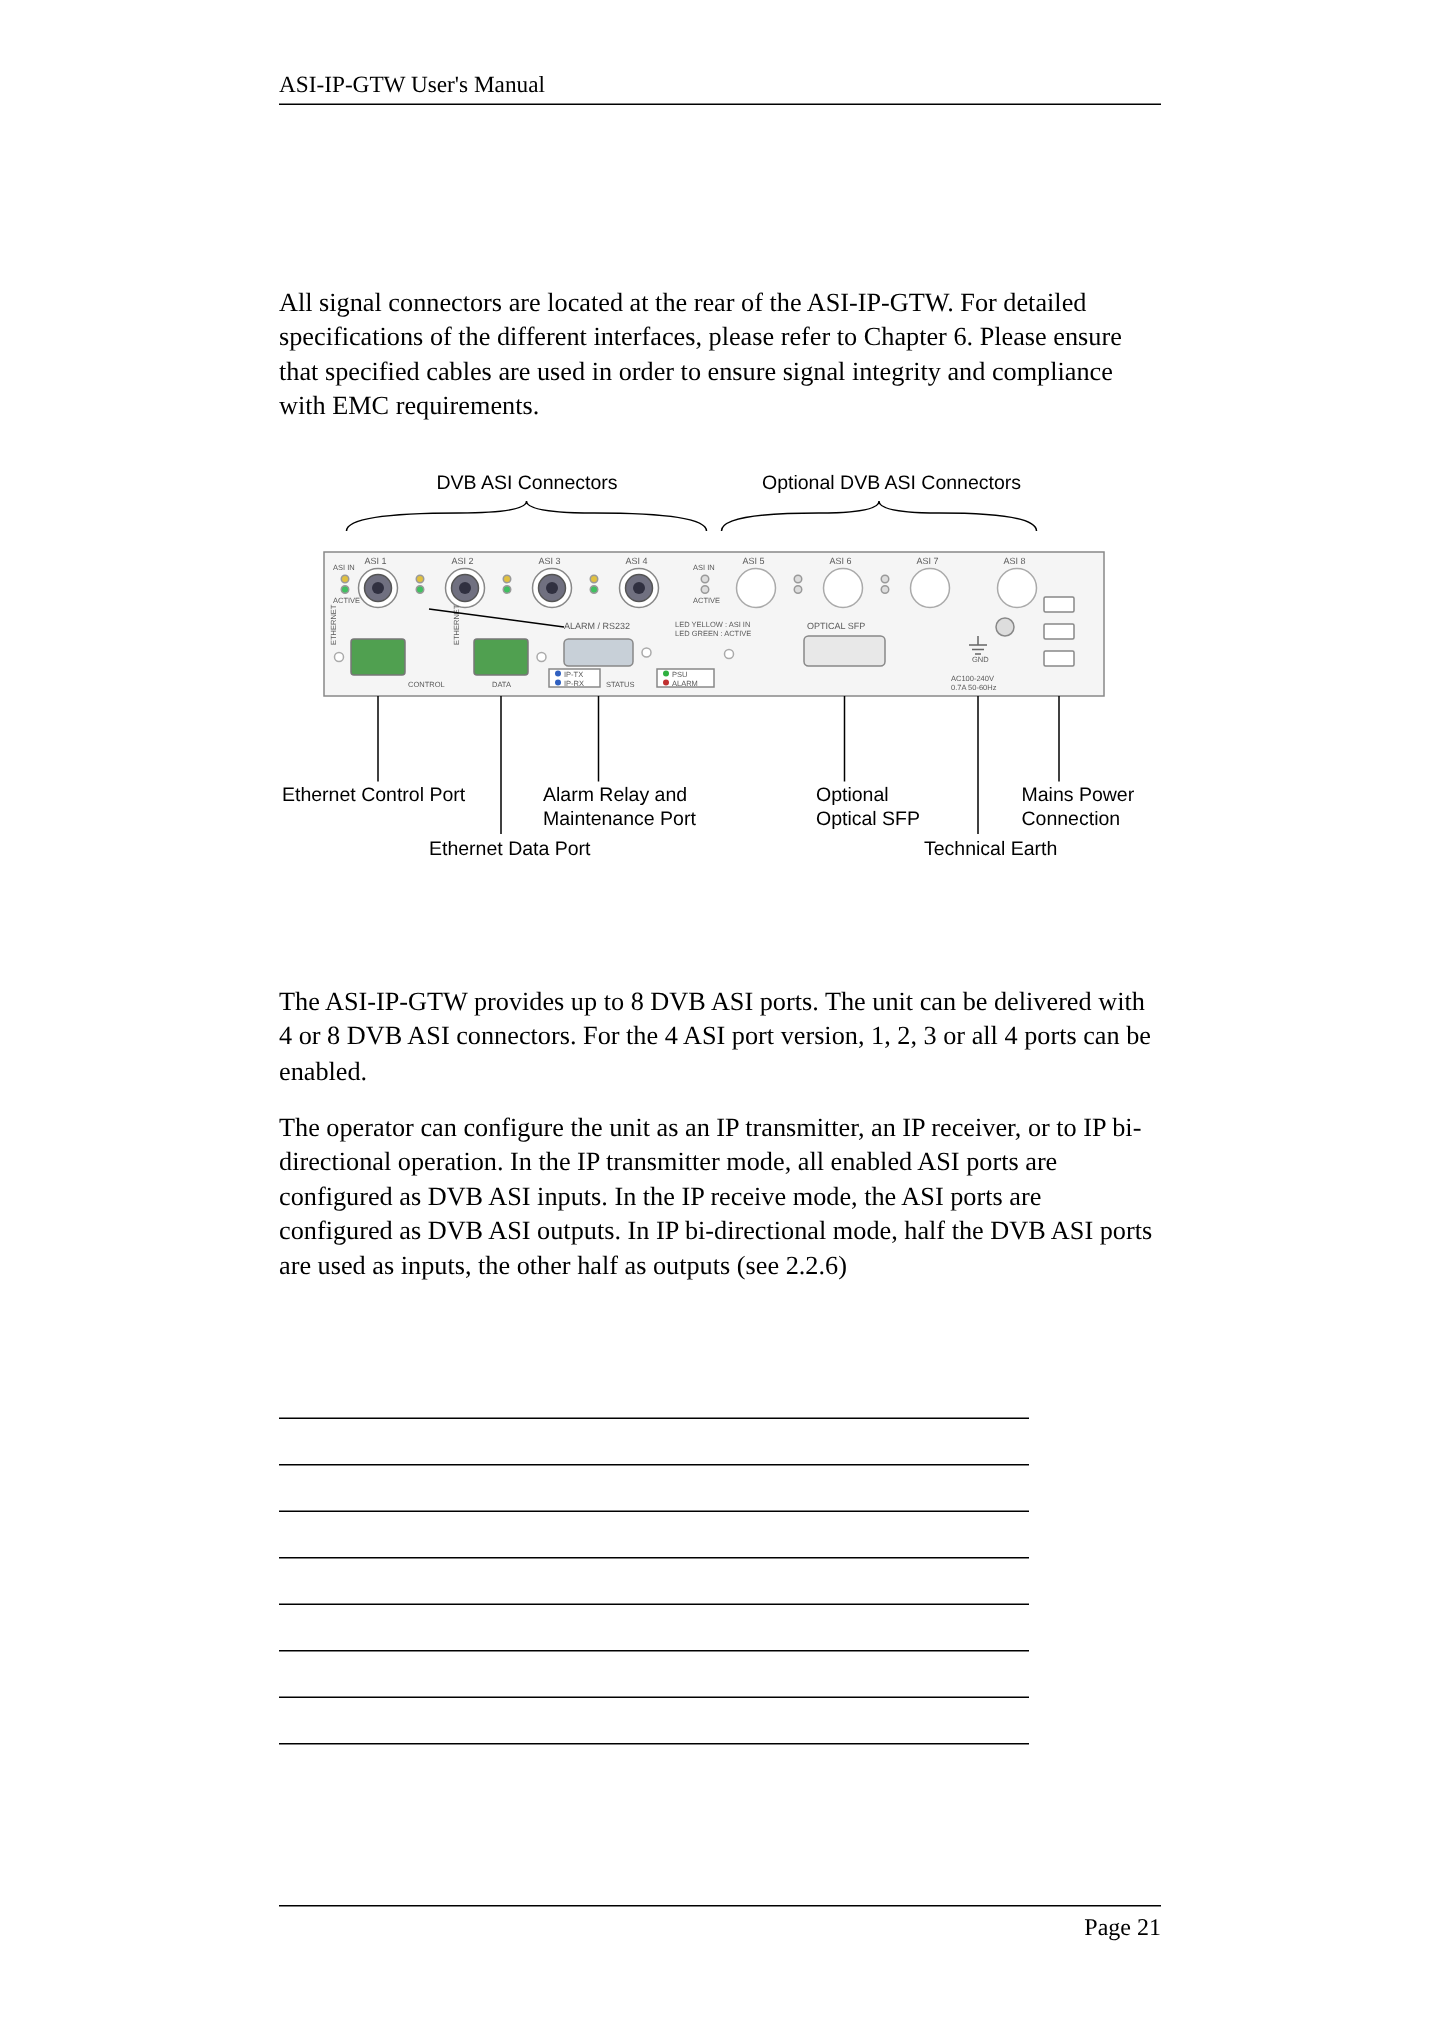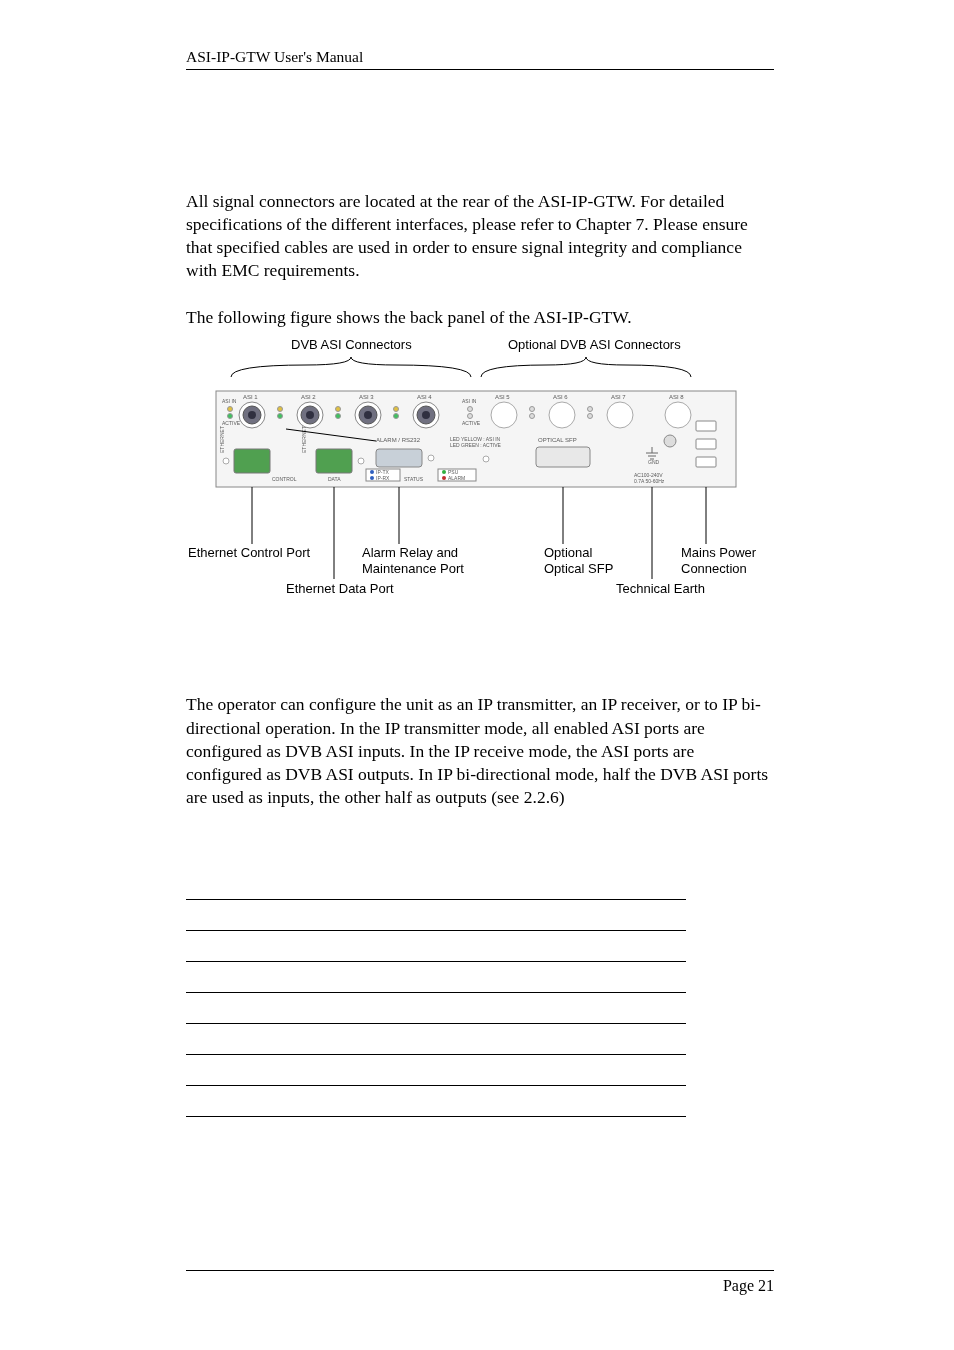--- a/index.html
+++ b/index.html
@@ -74,25 +74,24 @@
 </style>
 </head>
 <body>
 
 <div class="page">
 
   <div class="header-line">ASI-IP-GTW User's Manual</div>
 
   <div class="gap-120"></div>
 
-  <div class="body-text">All signal connectors are located at the rear of the ASI-IP-GTW. For detailed specifications of the different interfaces, please refer to Chapter 7. Please ensure that specified cables are used in order to ensure signal integrity and compliance with EMC requirements.</div>
+  <div class="body-text">All signal connectors are located at the rear of the ASI-IP-GTW. For detailed specifications of the different interfaces, please refer to Chapter 6. Please ensure that specified cables are used in order to ensure signal integrity and compliance with EMC requirements.</div>
 
   <div class="gap-24"></div>
 
-  <div class="body-text">The following figure shows the back panel of the ASI-IP-GTW.</div>
 
   <div class="figure-wrap">
     <svg width="588" height="290" viewBox="0 0 588 290">
 
       <text class="svg-label" x="105" y="20">DVB ASI Connectors</text>
       <text class="svg-label" x="322" y="20">Optional DVB ASI Connectors</text>
 
       <path d="M45 48 Q45 36 120 36 Q165 36 165 28 Q165 36 210 36 Q285 36 285 48" fill="none" stroke="#000" stroke-width="1"></path>
       <path d="M295 48 Q295 36 360 36 Q400 36 400 28 Q400 36 440 36 Q505 36 505 48" fill="none" stroke="#000" stroke-width="1"></path>
 
@@ -226,20 +225,21 @@
       <text class="svg-label" x="495" y="228">Mains Power</text>
       <text class="svg-label" x="495" y="244">Connection</text>
 
       <text class="svg-label" x="100" y="264">Ethernet Data Port</text>
       <text class="svg-label" x="430" y="264">Technical Earth</text>
     </svg>
   </div>
 
   <div class="gap-60"></div>
 
+  <div class="body-text">The ASI-IP-GTW provides up to 8 DVB ASI ports. The unit can be delivered with 4 or 8 DVB ASI connectors. For the 4 ASI port version, 1, 2, 3 or all 4 ports can be enabled.</div>
 
   <div class="gap-14"></div>
 
   <div class="body-text">The operator can configure the unit as an IP transmitter, an IP receiver, or to IP bi-directional operation. In the IP transmitter mode, all enabled ASI ports are configured as DVB ASI inputs. In the IP receive mode, the ASI ports are configured as DVB ASI outputs. In IP bi-directional mode, half the DVB ASI ports are used as inputs, the other half as outputs (see 2.2.6)</div>
 
   <div class="gap-60"></div>
 
   <div class="lined">
     <div></div>
       <div></div>

